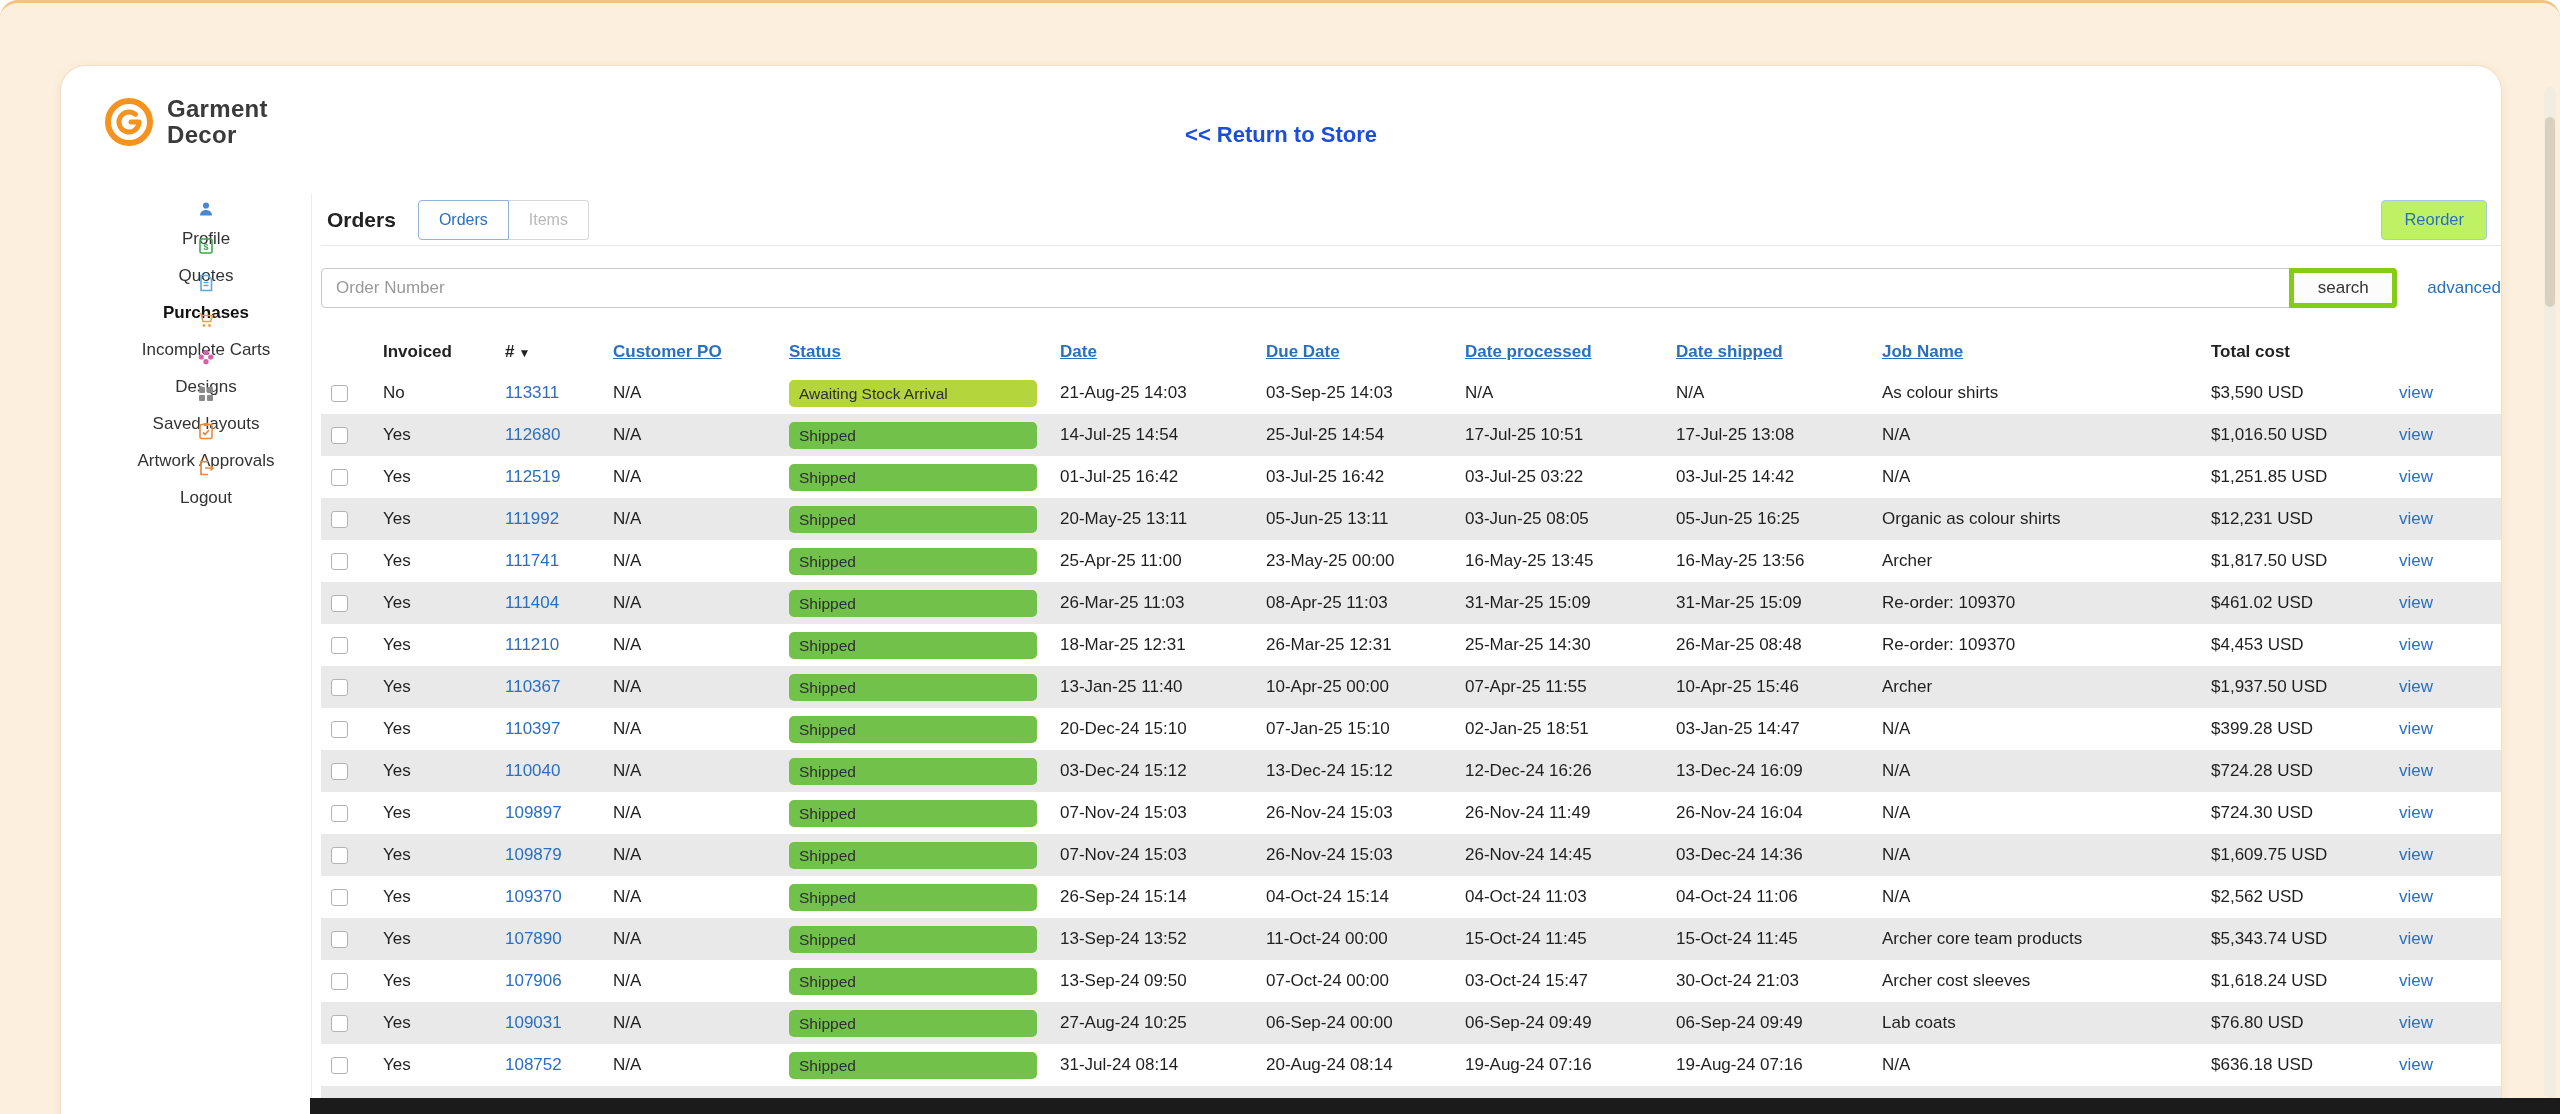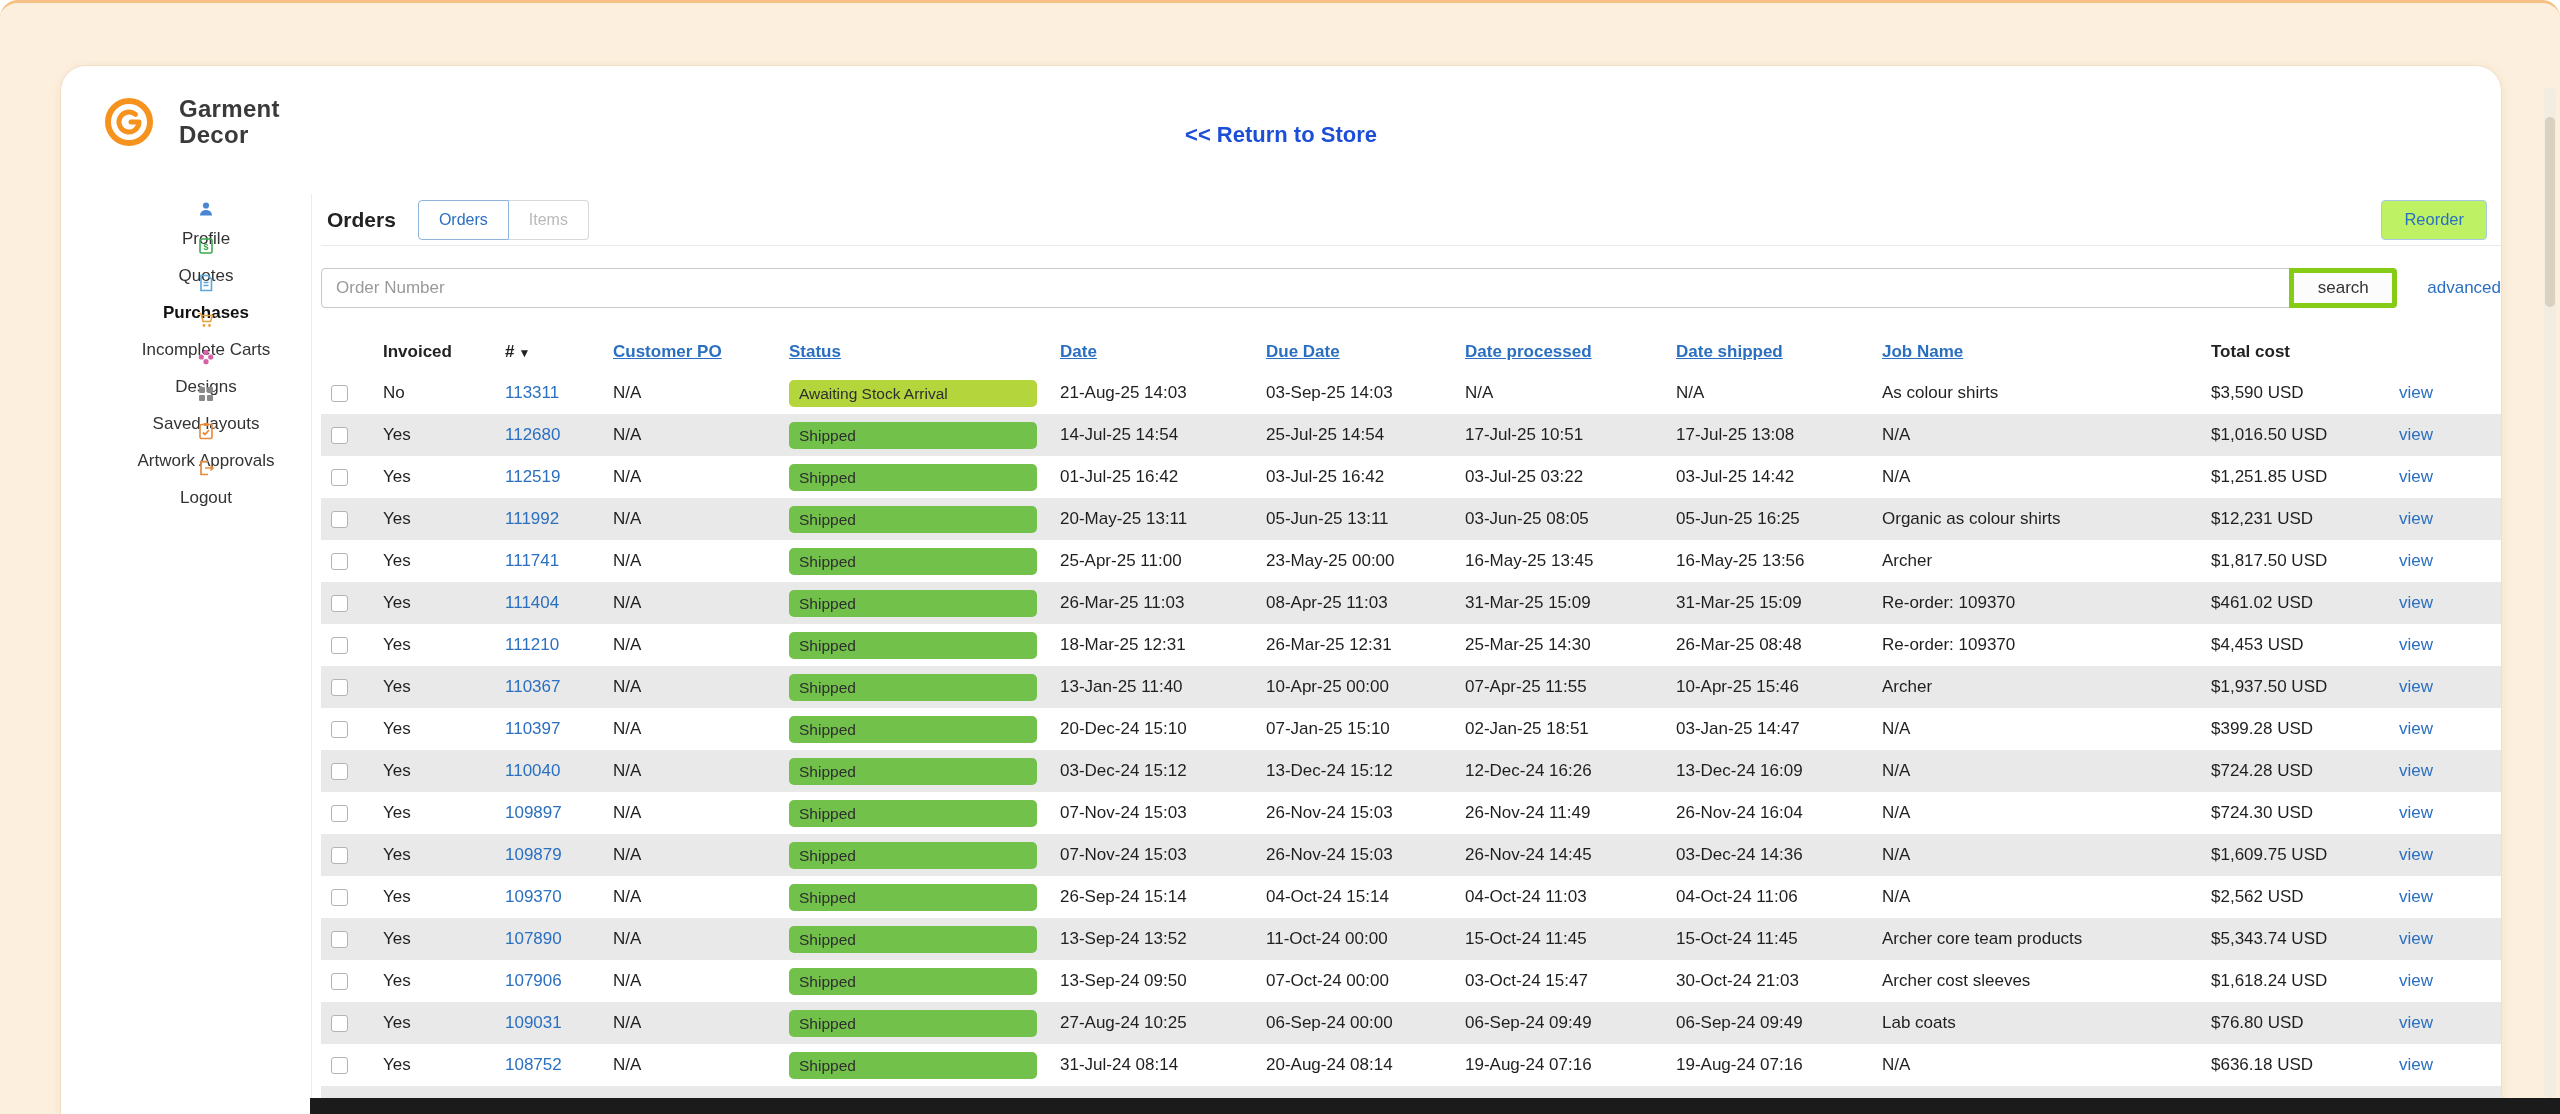--- a/index.html
+++ b/index.html
@@ -14,21 +14,21 @@
     border-radius:18px 18px 0 0;
     border-top:3px solid #f5c184;
   }
   .card {
     position:absolute; left:60px; top:62px; width:2442px; height:1200px;
     background:#ffffff; border:1px solid #f1e0c8; border-radius:26px;
     box-shadow:0 2px 10px rgba(190,150,90,0.14);
     overflow:hidden;
   }
   
-  .logo { position:absolute; left:42px; top:30px; display:flex; align-items:center; gap:24px; cursor:pointer; }
+  .logo { position:absolute; left:42px; top:30px; display:flex; align-items:center; gap:12px; cursor:pointer; }
   .logo-icon { width:52px; height:52px; display:inline-block; }
   .logo-text { display:flex; flex-direction:column; font-weight:bold; font-size:24px; line-height:26px; color:#3a3a3a; letter-spacing:0.3px; }
   
   .return-link {
     position:absolute; left:0; right:0; top:56px; text-align:center;
     font-size:22px; font-weight:600; color:#1d4ed8; cursor:pointer;
   }
   
   .sidebar { position:absolute; left:42px; top:134px; width:206px; }
   .side-item { display:flex; align-items:center; gap:11px; height:37px; font-size:17px; color:#333; cursor:pointer;flex-direction:column; }

